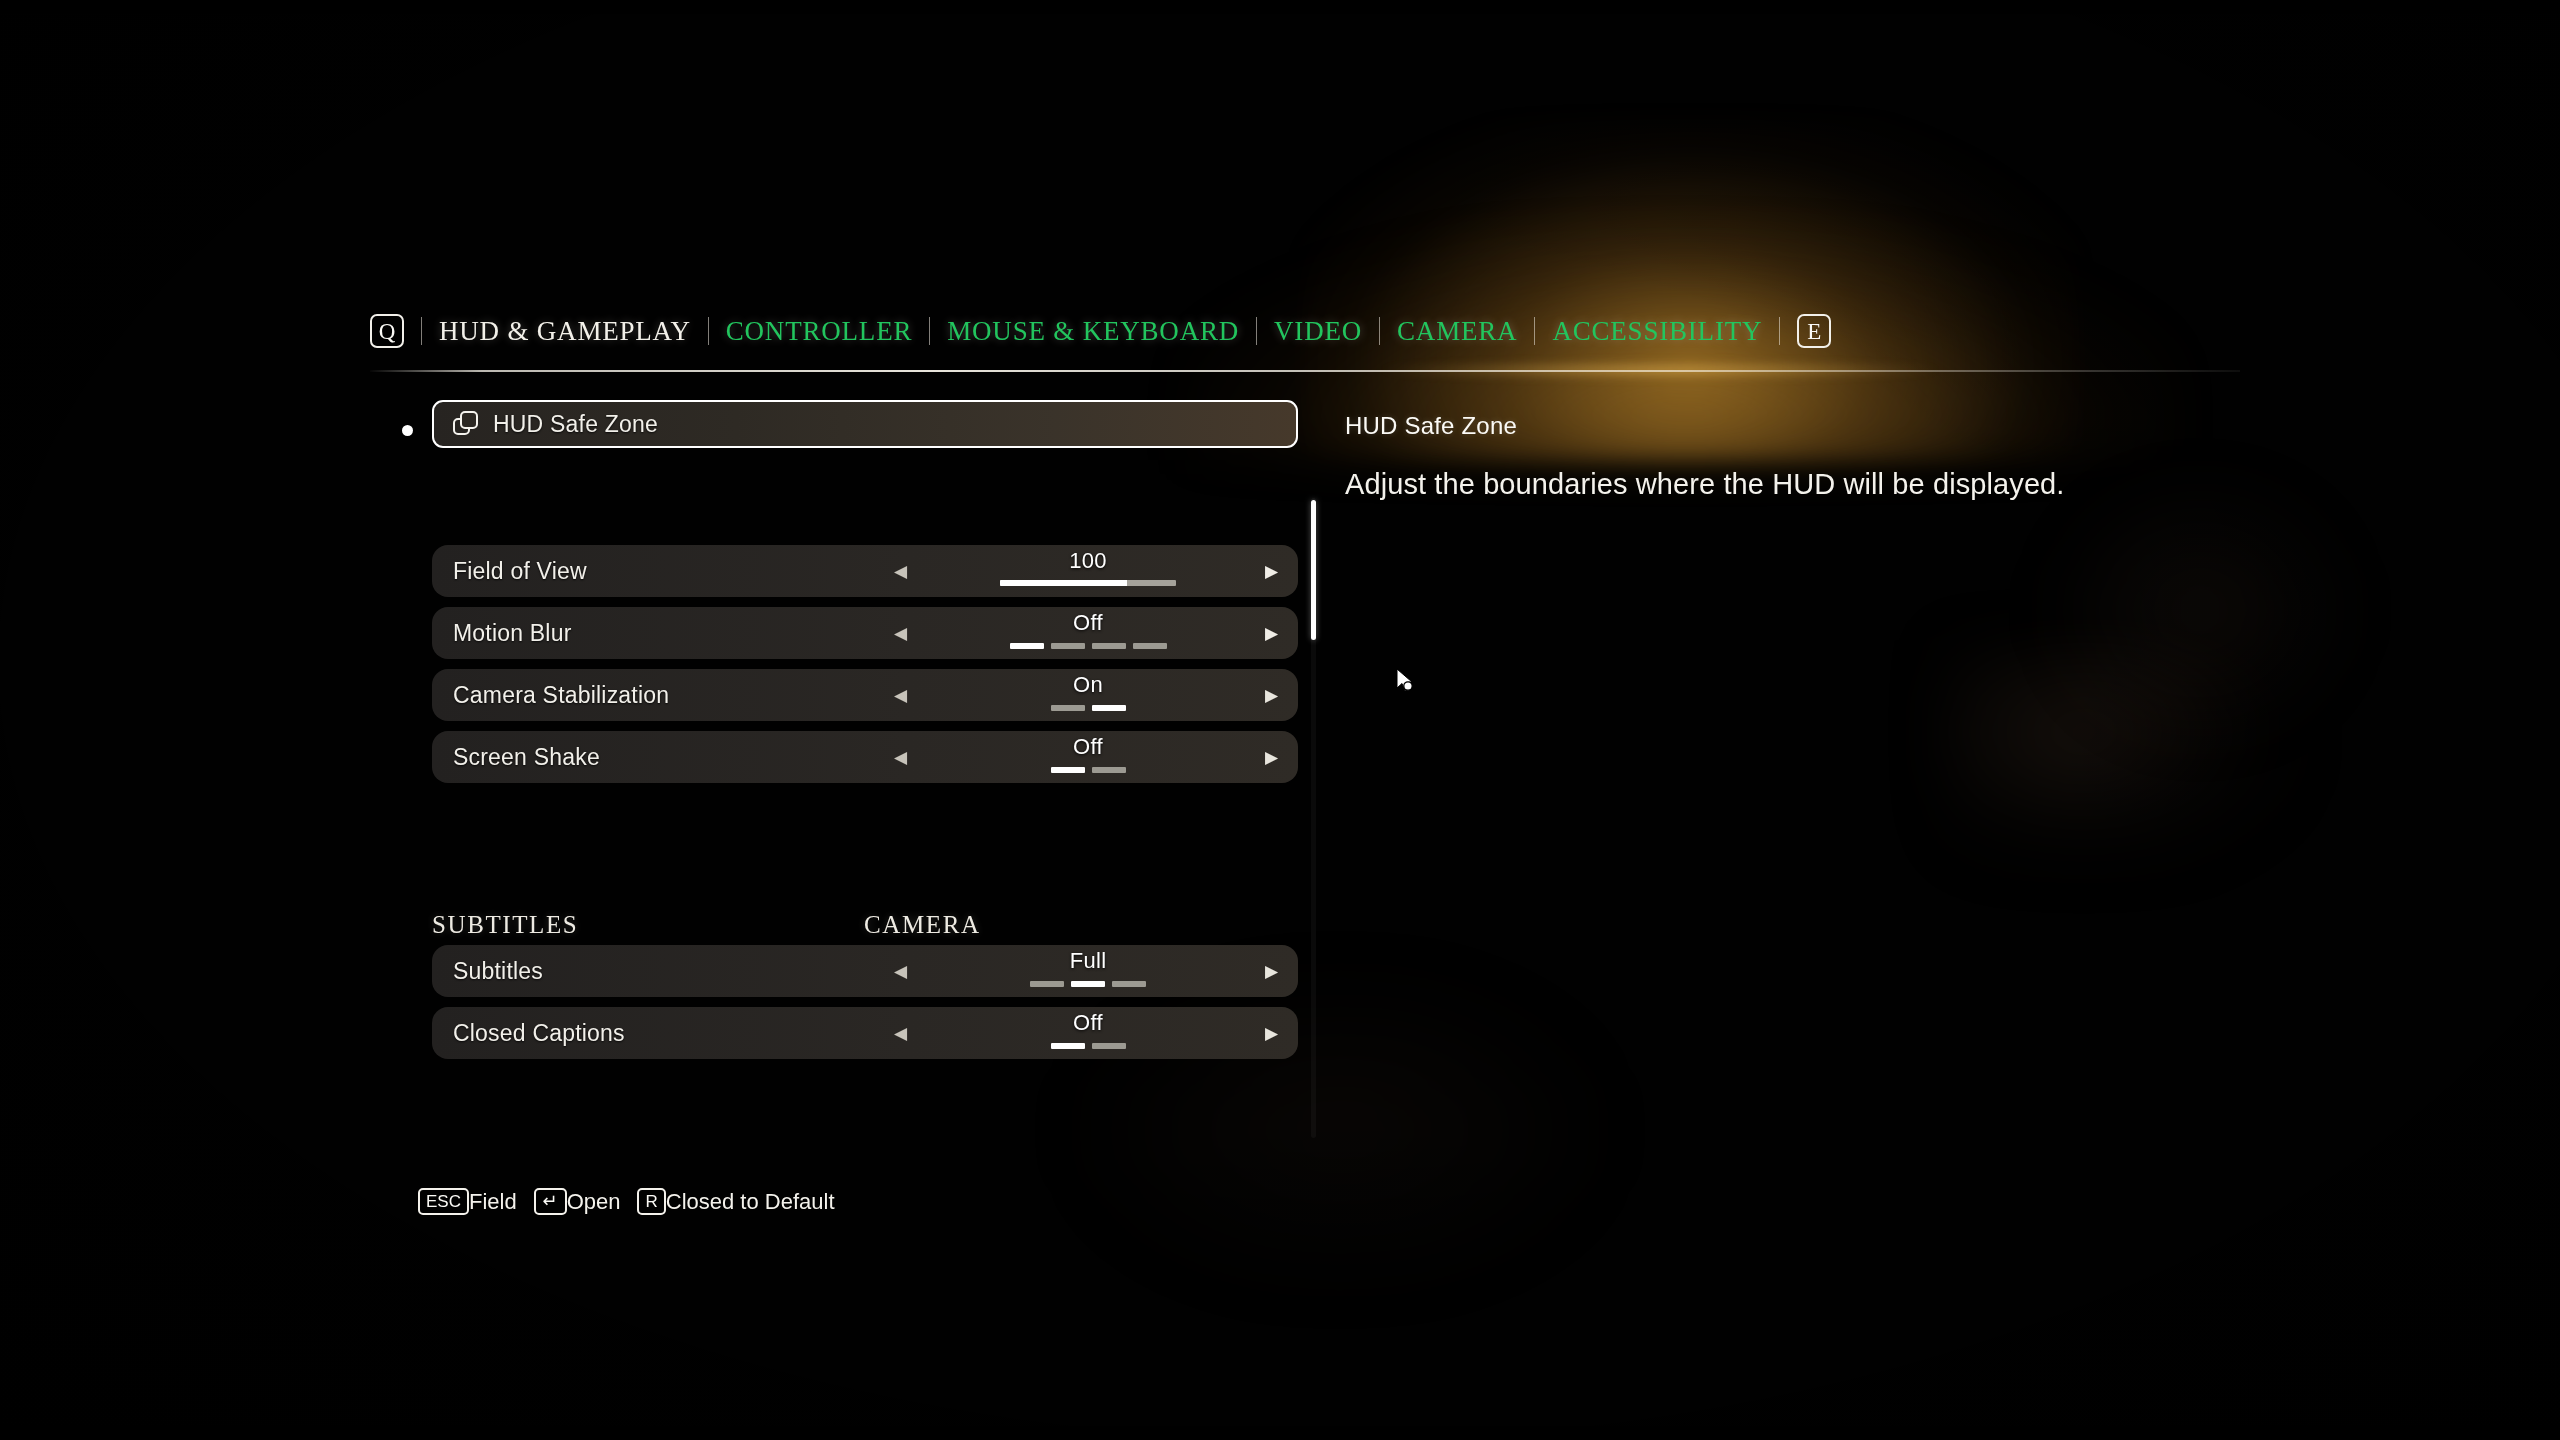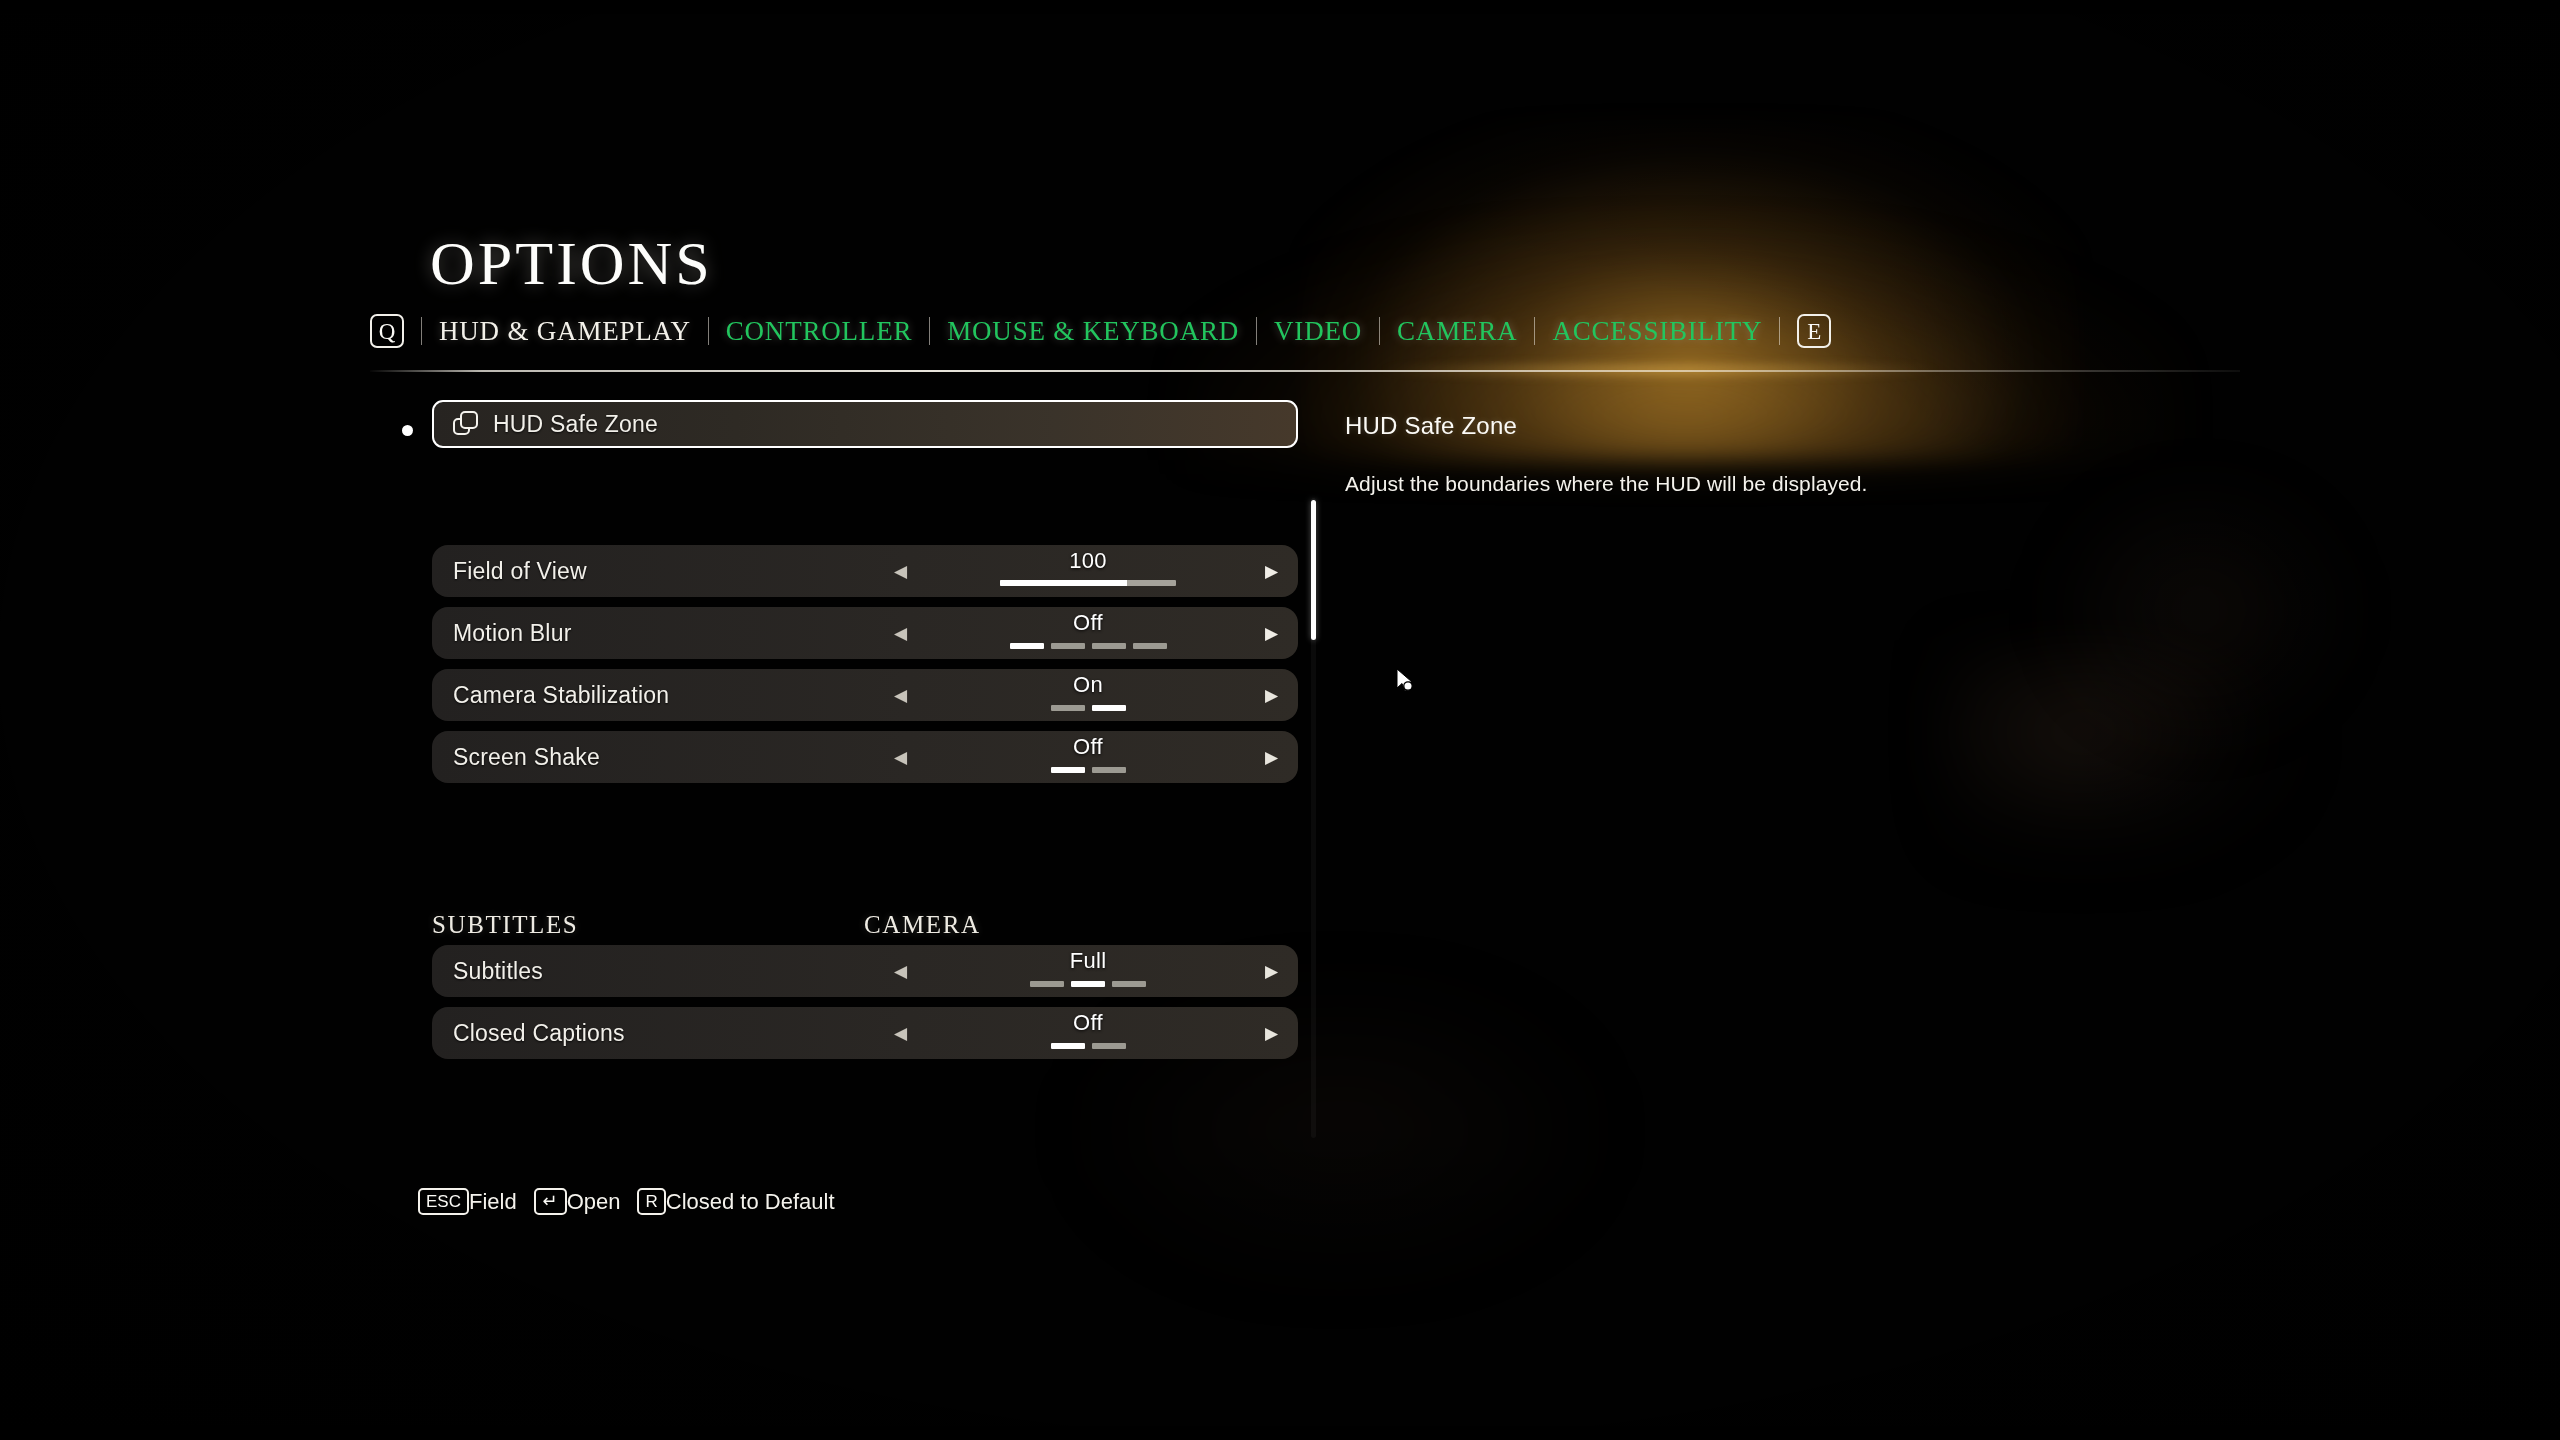--- a/index.html
+++ b/index.html
@@ -169,21 +169,21 @@
     box-shadow:0 0 6px rgba(255,255,255,0.35);
   }
 
   
   .desc { position:absolute; left:1345px; top:412px; width:760px; }
   .desc-title {
     font-size:24px; color:#fbfaf6; letter-spacing:0.2px;
     text-shadow:0 0 6px rgba(255,255,255,0.18);
   }
   .desc-body {
-    margin-top:29px; font-size:21px; color:#f4f2ec; line-height:30px; letter-spacing:0.1px;
+    margin-top:29px; font-size:29px; color:#f4f2ec; line-height:30px; letter-spacing:0.1px;
   }
 
   
   .hints {
     position:absolute; left:418px; top:1188px;
     display:flex; align-items:center; gap:17px;
   }
   .hint { display:flex; align-items:center; gap:0; }
   .hint .cap {
     display:inline-flex; align-items:center; justify-content:center;
@@ -207,21 +207,20 @@
 <div id="screen">
 
   <div class="bg-base"></div>
   <div class="bg-glow-main"></div>
   <div class="bg-glow-soft"></div>
   <div class="bg-smudge-a"></div>
   <div class="bg-smudge-b"></div>
   <div class="bg-smudge-c"></div>
   <div class="bg-vignette"></div>
 
-  <div class="page-title">OPTIONS</div>
 
   <div class="tabbar">
     <div class="keycap sq">Q</div>
     <div class="tab-sep"></div>
     <div class="tab">HUD &amp; GAMEPLAY</div>
     <div class="tab-sep"></div>
     <div class="tab dim">CONTROLLER</div>
     <div class="tab-sep"></div>
     <div class="tab dim">MOUSE &amp; KEYBOARD</div>
     <div class="tab-sep"></div>

